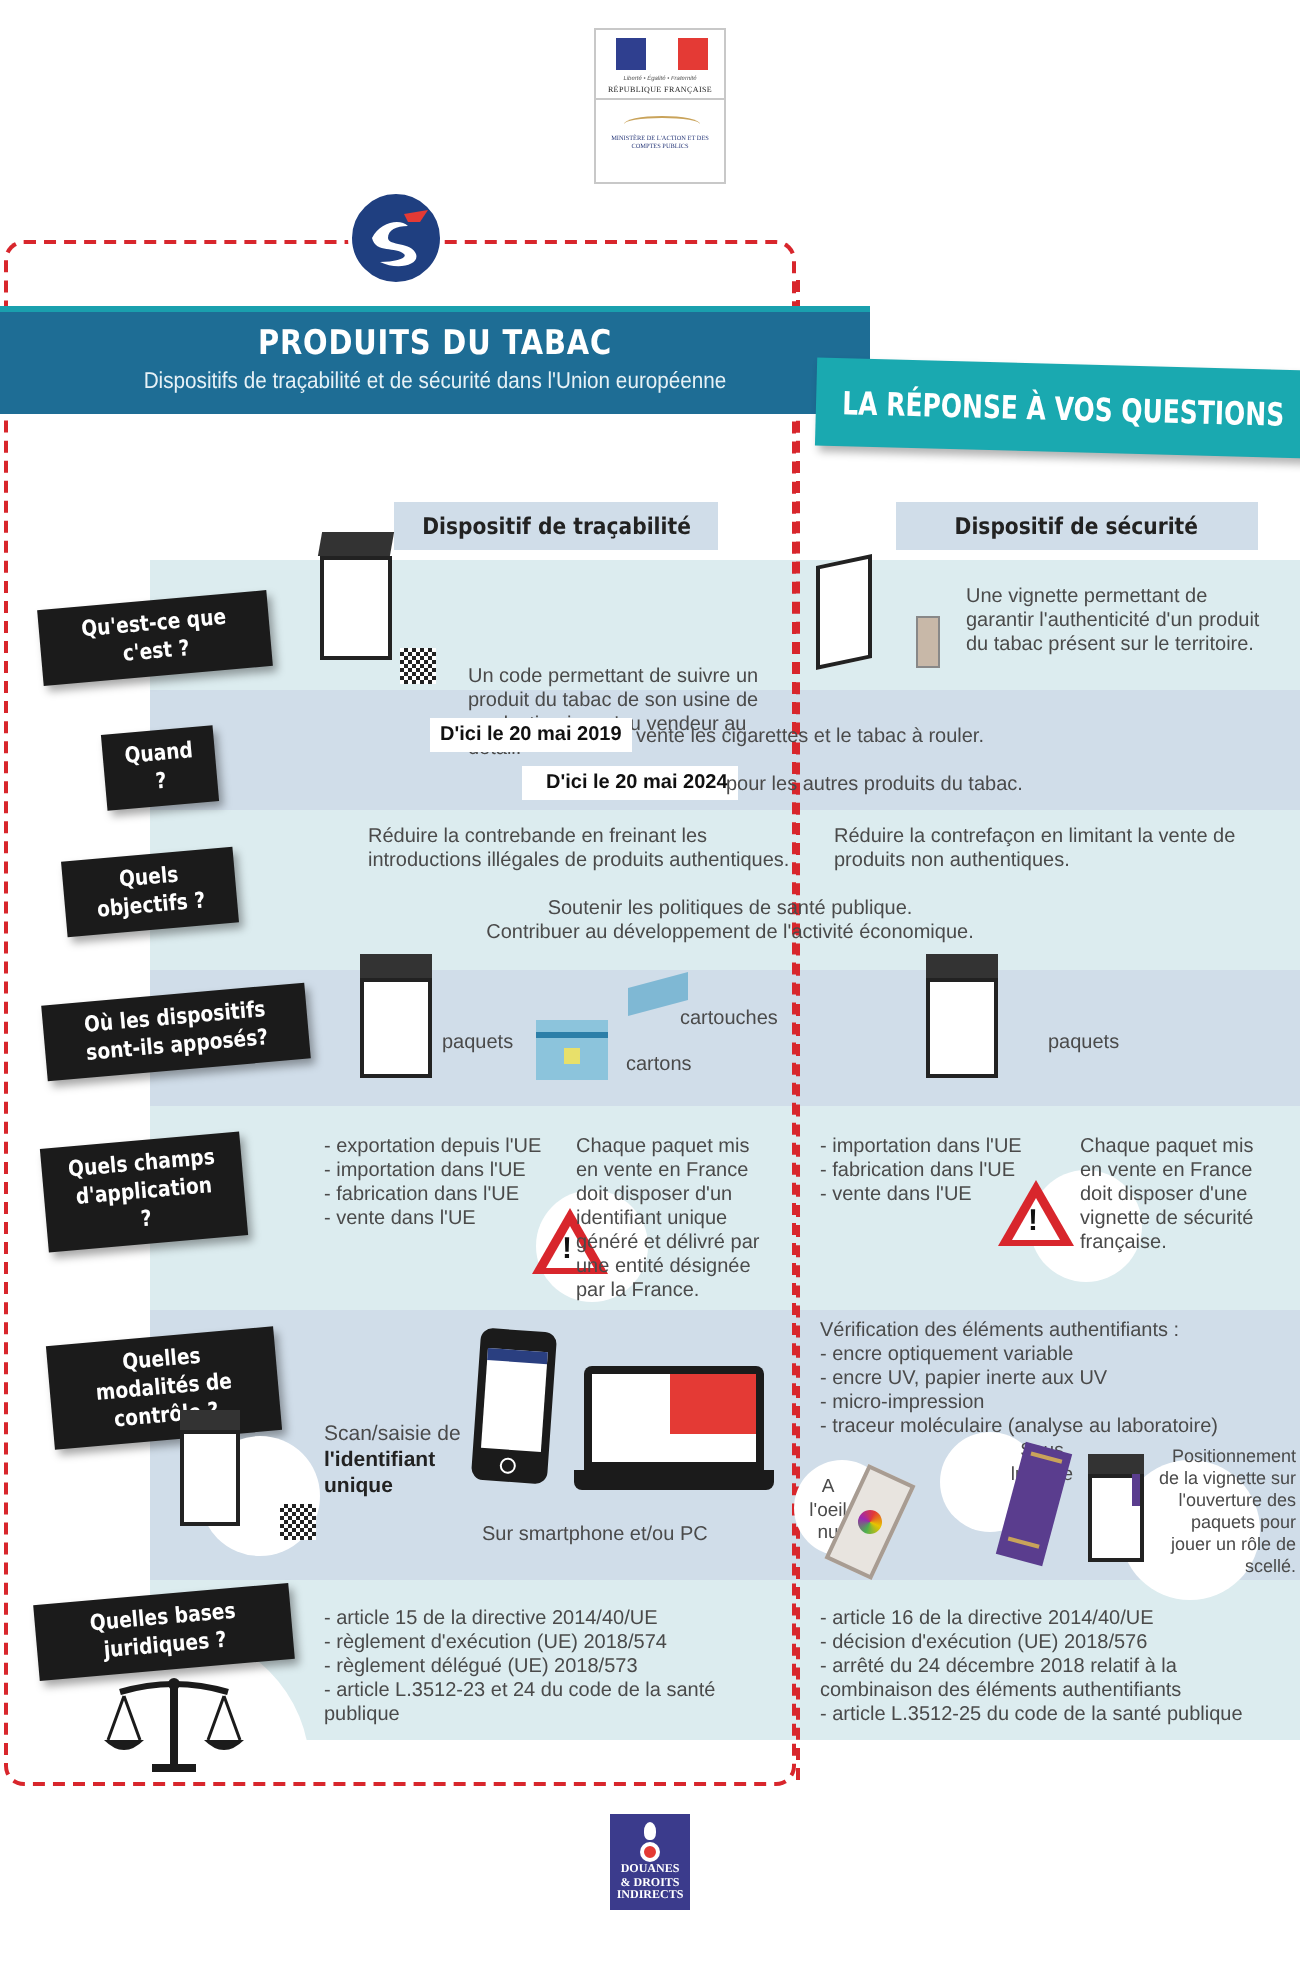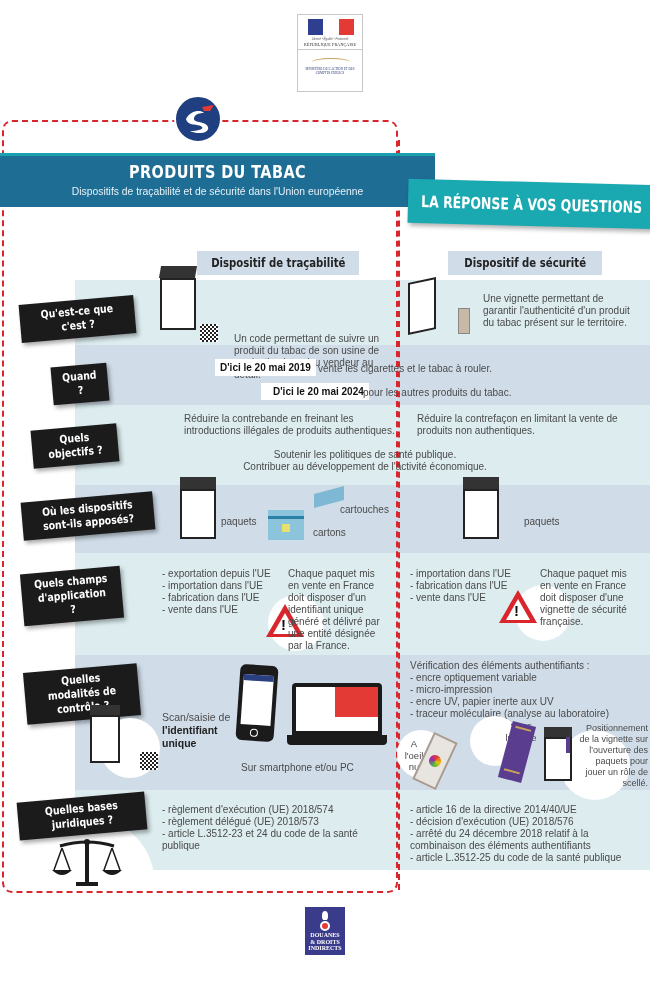--- a/index.html
+++ b/index.html
@@ -30,21 +30,21 @@
   .title-main { font-family: "DejaVu Sans", sans-serif; font-weight: bold; font-size: 17px; letter-spacing: 0.5px; margin-top: 6px; transform: scaleX(0.85); }
   .title-sub { font-size: 11.5px; margin-top: 3px; color: #e6f1f6; transform: scaleX(0.9); }
 
   .answer-banner { left: 408px; top: 182px; width: 248px; height: 44px; background: #1aa9b0; transform: rotate(1.5deg); box-shadow: 2px 3px 4px rgba(0,0,0,0.3); color: #fff; display: flex; align-items: center; justify-content: center; }
   .answer-text { font-family: "DejaVu Sans", sans-serif; font-weight: bold; font-size: 16px; transform: scaleX(0.78); white-space: nowrap; }
 
   
   .col-head { top: 251px; height: 24px; background: #d0dde9; color: #222; font-weight: bold; font-size: 11.5px; display: flex; align-items: center; justify-content: center; font-family: "DejaVu Sans", sans-serif; }
   .col-head span { transform: scaleX(0.88); white-space: nowrap; }
   .col-head.left { left: 197px; width: 162px; }
-  .col-head.right { left: 448px; width: 154px; }
+  .col-head.right { left: 448px; width: 181px; }
 
   
   .band { left: 75px; width: 575px; }
   .band.teal { background: #dcecef; }
   .band.blue { background: #d0dde9; }
 
   
   .qtag { background: #1b1b1b; color: #fff; font-family: "DejaVu Sans", sans-serif; font-weight: bold; font-size: 11px; text-align: center; line-height: 14px; padding: 5px 6px; box-shadow: 2px 3px 4px rgba(0,0,0,0.35); transform: rotate(-5deg); }
   .qtag span { display: inline-block; transform: scaleX(0.85); }
 
@@ -216,22 +216,22 @@
 <div class="abs" style="left:292px;top:683px;width:90px;height:52px;background:#1b1b1b;border-radius:4px 4px 0 0;">
   <div class="abs" style="left:4px;top:4px;width:82px;height:44px;background:#fff;"></div>
   <div class="abs" style="left:43px;top:4px;width:43px;height:30px;background:#e43a35;"></div>
 </div>
 <div class="abs" style="left:287px;top:735px;width:100px;height:10px;background:#1b1b1b;border-radius:0 0 4px 4px;"></div>
 <div class="abs txt" style="left:241px;top:762px;">Sur smartphone et/ou PC</div>
 
 <div class="abs txt" style="left:410px;top:660px;width:235px;">
   <div>Vérification des éléments authentifiants :</div>
   <div>- encre optiquement variable</div>
+  <div>- encre UV, papier inerte aux UV</div>
   <div>- micro-impression</div>
-  <div>- encre UV, papier inerte aux UV</div>
   <div>- traceur moléculaire (analyse au laboratoire)</div>
 </div>
 <div class="abs circle-white" style="left:397px;top:730px;width:48px;height:48px;"></div>
 <div class="abs txt-sm" style="left:404px;top:738px;width:20px;text-align:center;">A l'oeil nu</div>
 <div class="abs" style="left:422px;top:735px;width:26px;height:52px;background:#e8e4df;border:2px solid #a89c92;transform:rotate(25deg);">
   <div class="abs" style="left:5px;top:18px;width:12px;height:12px;background:conic-gradient(#e43a35,#e8c400,#4caf50,#9c27b0,#e43a35);border-radius:50%;"></div>
 </div>
 <div class="abs circle-white" style="left:470px;top:716px;width:50px;height:50px;"></div>
 <div class="abs txt-sm" style="left:475px;top:720px;width:34px;text-align:center;margin-left:29px;">Sous lumière UV</div>
 <div class="abs" style="left:505px;top:723px;width:24px;height:58px;background:#5a3d8e;transform:rotate(15deg);">
@@ -253,20 +253,21 @@
     <rect x="24" y="44" width="22" height="4" fill="#1b1b1b"></rect>
     <path d="M8 8 Q35 0 62 8" stroke="#1b1b1b" stroke-width="3" fill="none"></path>
     <path d="M10 10 L2 32 M10 10 L18 32" stroke="#1b1b1b" stroke-width="1.5"></path>
     <path d="M0 32 Q10 42 20 32 Z" fill="#1b1b1b"></path>
     <path d="M60 10 L52 32 M60 10 L68 32" stroke="#1b1b1b" stroke-width="1.5"></path>
     <path d="M50 32 Q60 42 70 32 Z" fill="#1b1b1b"></path>
     <circle cx="35" cy="4" r="3" fill="#1b1b1b"></circle>
   </svg>
 </div>
 <div class="abs txt" style="left:162px;top:804px;width:235px;">
+  <div>- article 15 de la directive 2014/40/UE</div>
   <div>- règlement d'exécution (UE) 2018/574</div>
   <div>- règlement délégué (UE) 2018/573</div>
   <div>- article L.3512-23 et 24 du code de la santé publique</div>
 </div>
 <div class="abs txt" style="left:410px;top:804px;width:235px;">
   <div>- article 16 de la directive 2014/40/UE</div>
   <div>- décision d'exécution (UE) 2018/576</div>
   <div>- arrêté du 24 décembre 2018 relatif à la combinaison des éléments authentifiants</div>
   <div>- article L.3512-25 du code de la santé publique</div>
 </div>

